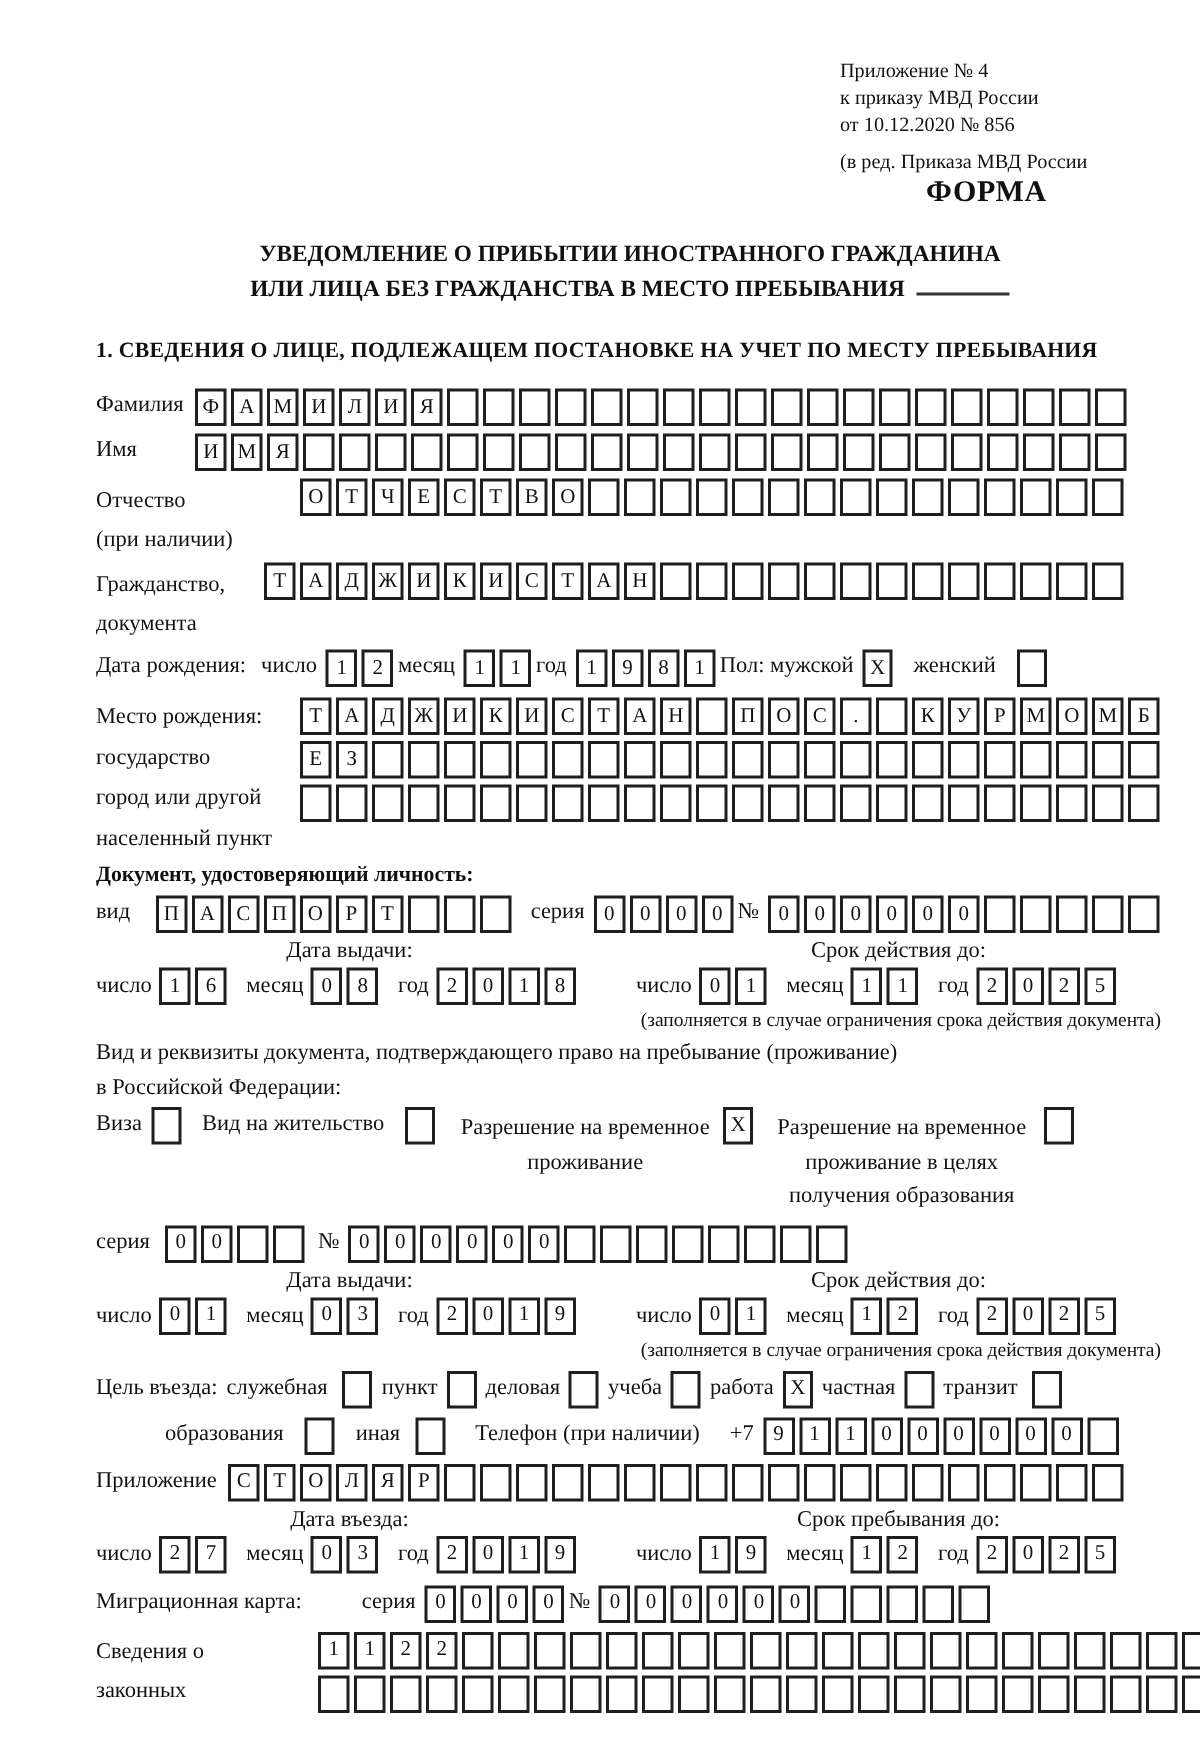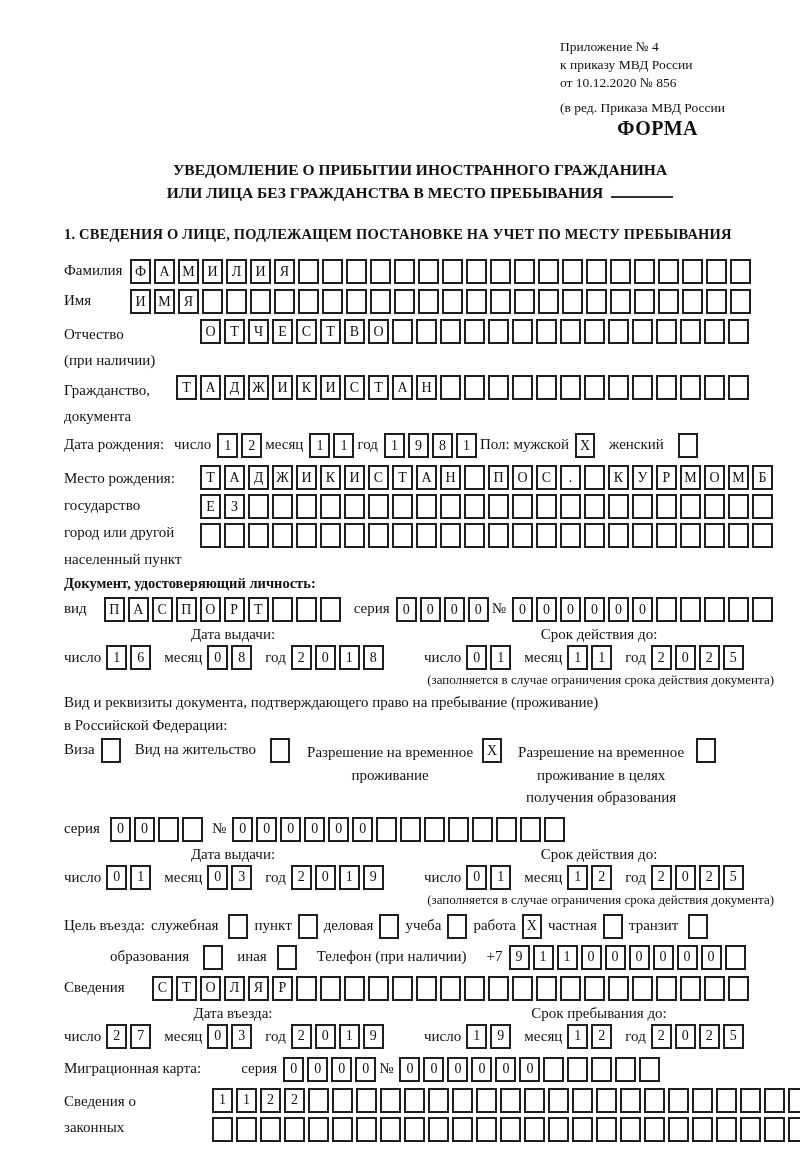--- a/index.html
+++ b/index.html
@@ -560,21 +560,21 @@
       <span class="cell">0</span>
       <span class="cell">0</span>
       <span class="cell">0</span>
       <span class="cell">0</span>
       <span class="cell">0</span>
       <span class="cell"></span>
     </span>
 </div>
 
 <div class="row" style="margin-bottom:4px">
-  <div class="lbl" style="width:88px">Сведения</div>
+  <div class="lbl" style="width:88px">Приложение</div>
   <div class="boxes">
       <span class="cell">С</span>
       <span class="cell">Т</span>
       <span class="cell">О</span>
       <span class="cell">Л</span>
       <span class="cell">Я</span>
       <span class="cell">Р</span>
       <span class="cell"></span>
       <span class="cell"></span>
       <span class="cell"></span>

